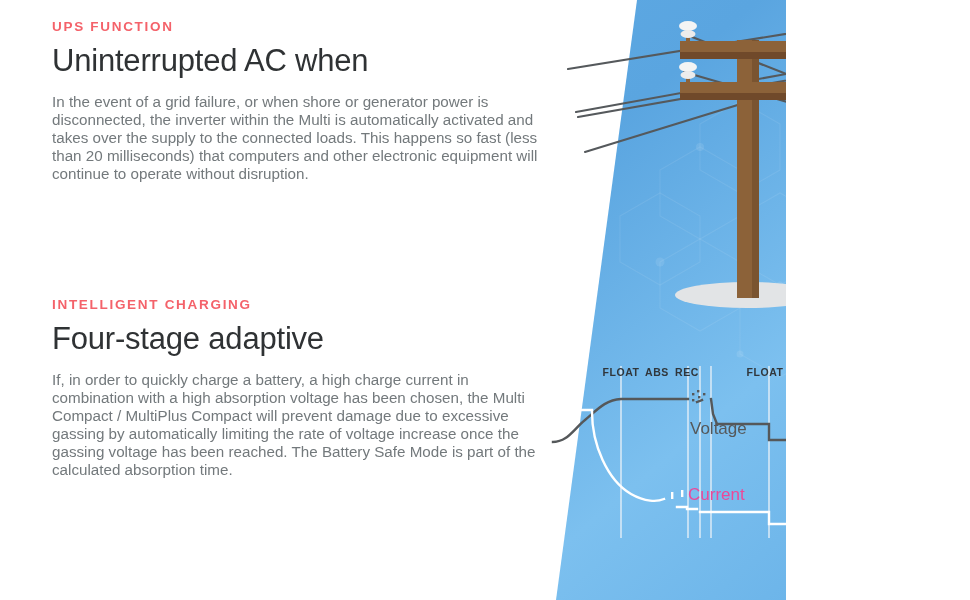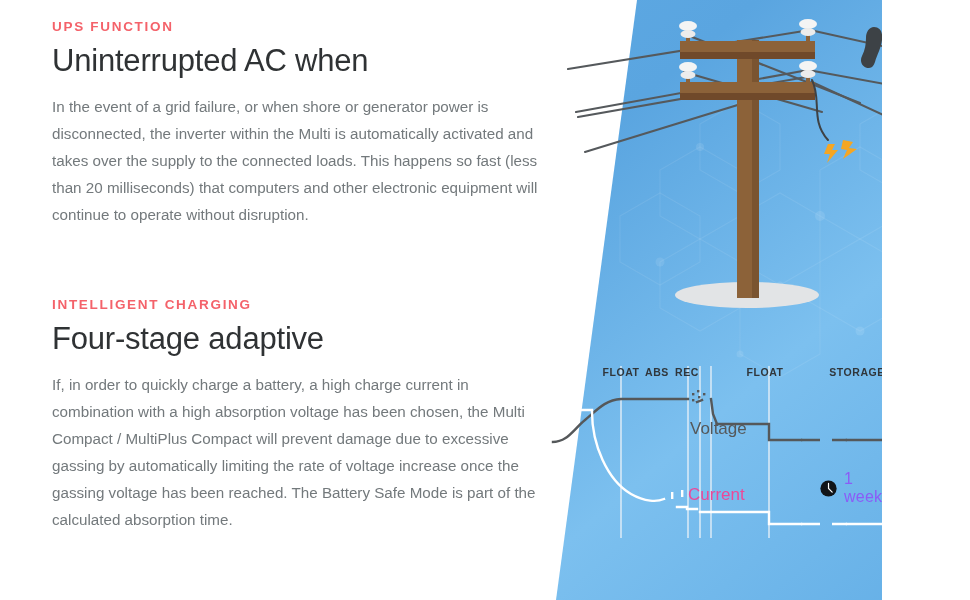--- a/index.html
+++ b/index.html
@@ -5,21 +5,21 @@
   * { box-sizing: border-box; margin: 0; padding: 0; }
   html, body {
     width: 970px;
     height: 600px;
     overflow: hidden;
     background: #ffffff;
     font-family: "Liberation Sans", sans-serif;
   }
   #page {
     position: relative;
-    width: 882px;
+    width: 786px;
     height: 600px;
     background: #ffffff;
     overflow: hidden;
   }
 
   
   #blue-panel {
     position: absolute;
     top: 0; left: 0;
     width: 970px; height: 600px;
@@ -50,21 +50,21 @@
   .headline {
     font-size: 31px;
     font-weight: 400;
     color: #2f3234;
     line-height: 1.18;
     margin-top: 9px;
     letter-spacing: -0.2px;
   }
   .body-copy {
     font-size: 15.2px;
-    line-height: 27px;
+    line-height: 18px;
     color: #73797c;
     margin-top: 14px;
   }
 
   #section-ups { top: 20px; }
   #section-charging { top: 298px; }
 
   
   #pole-illustration {
     position: absolute;

